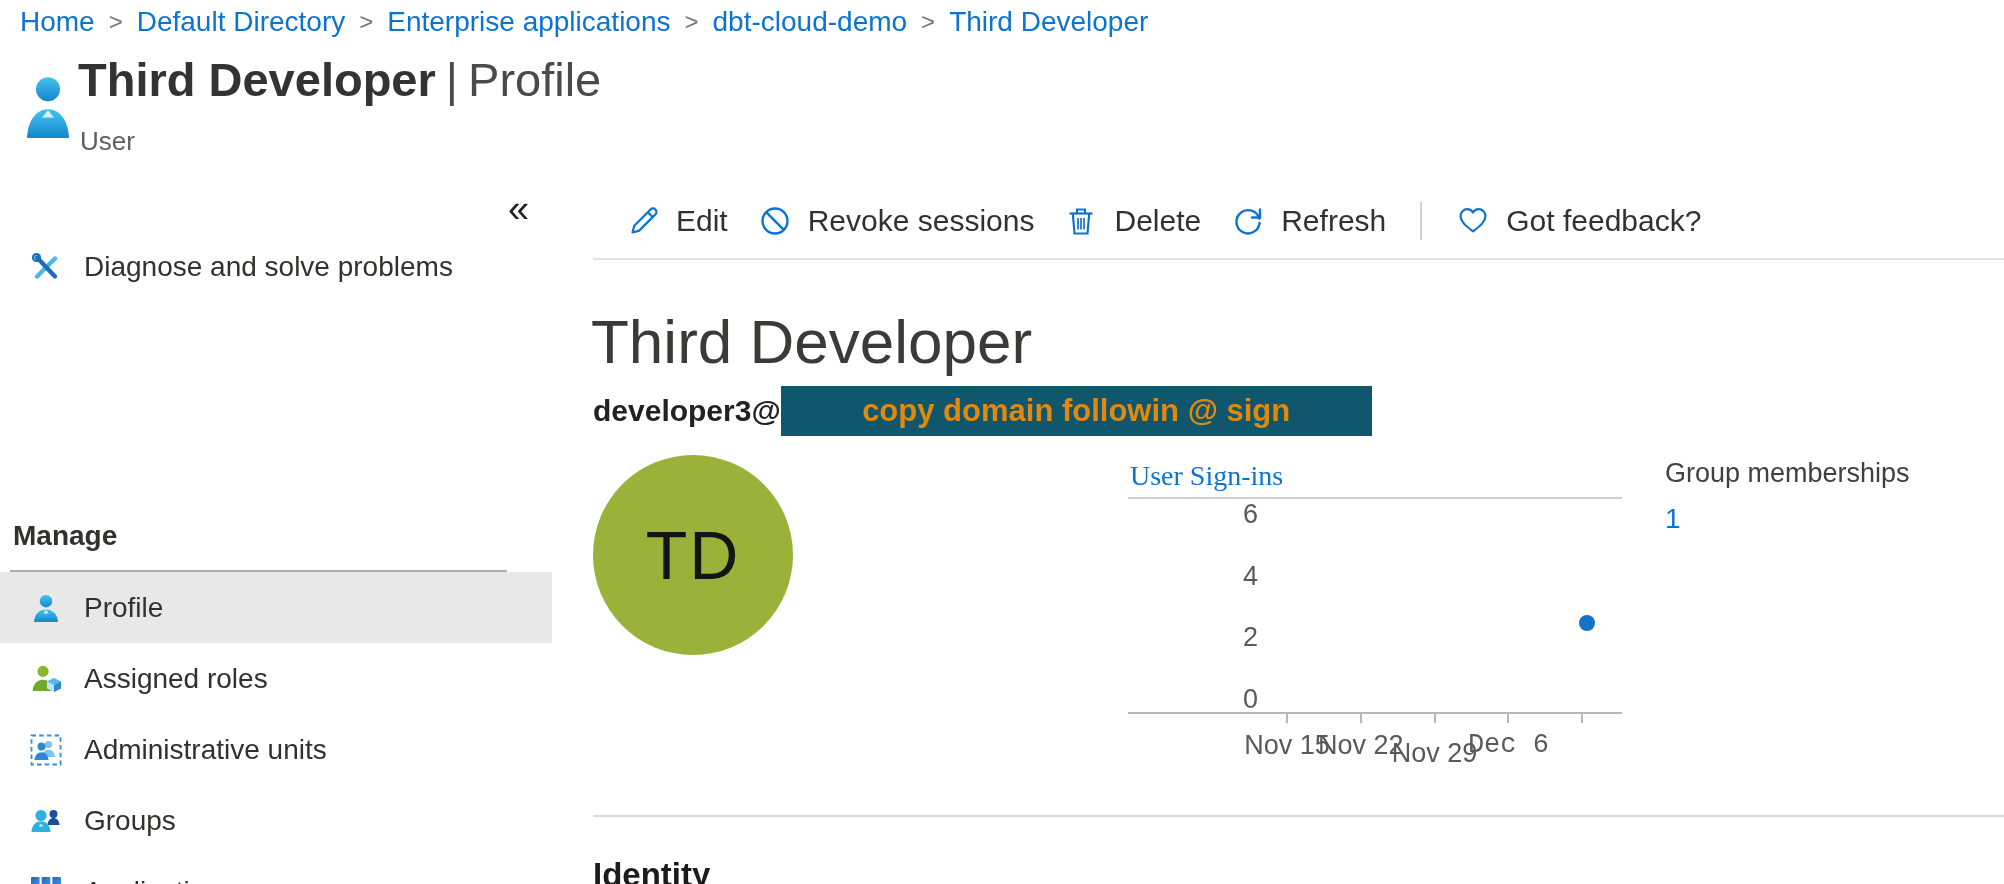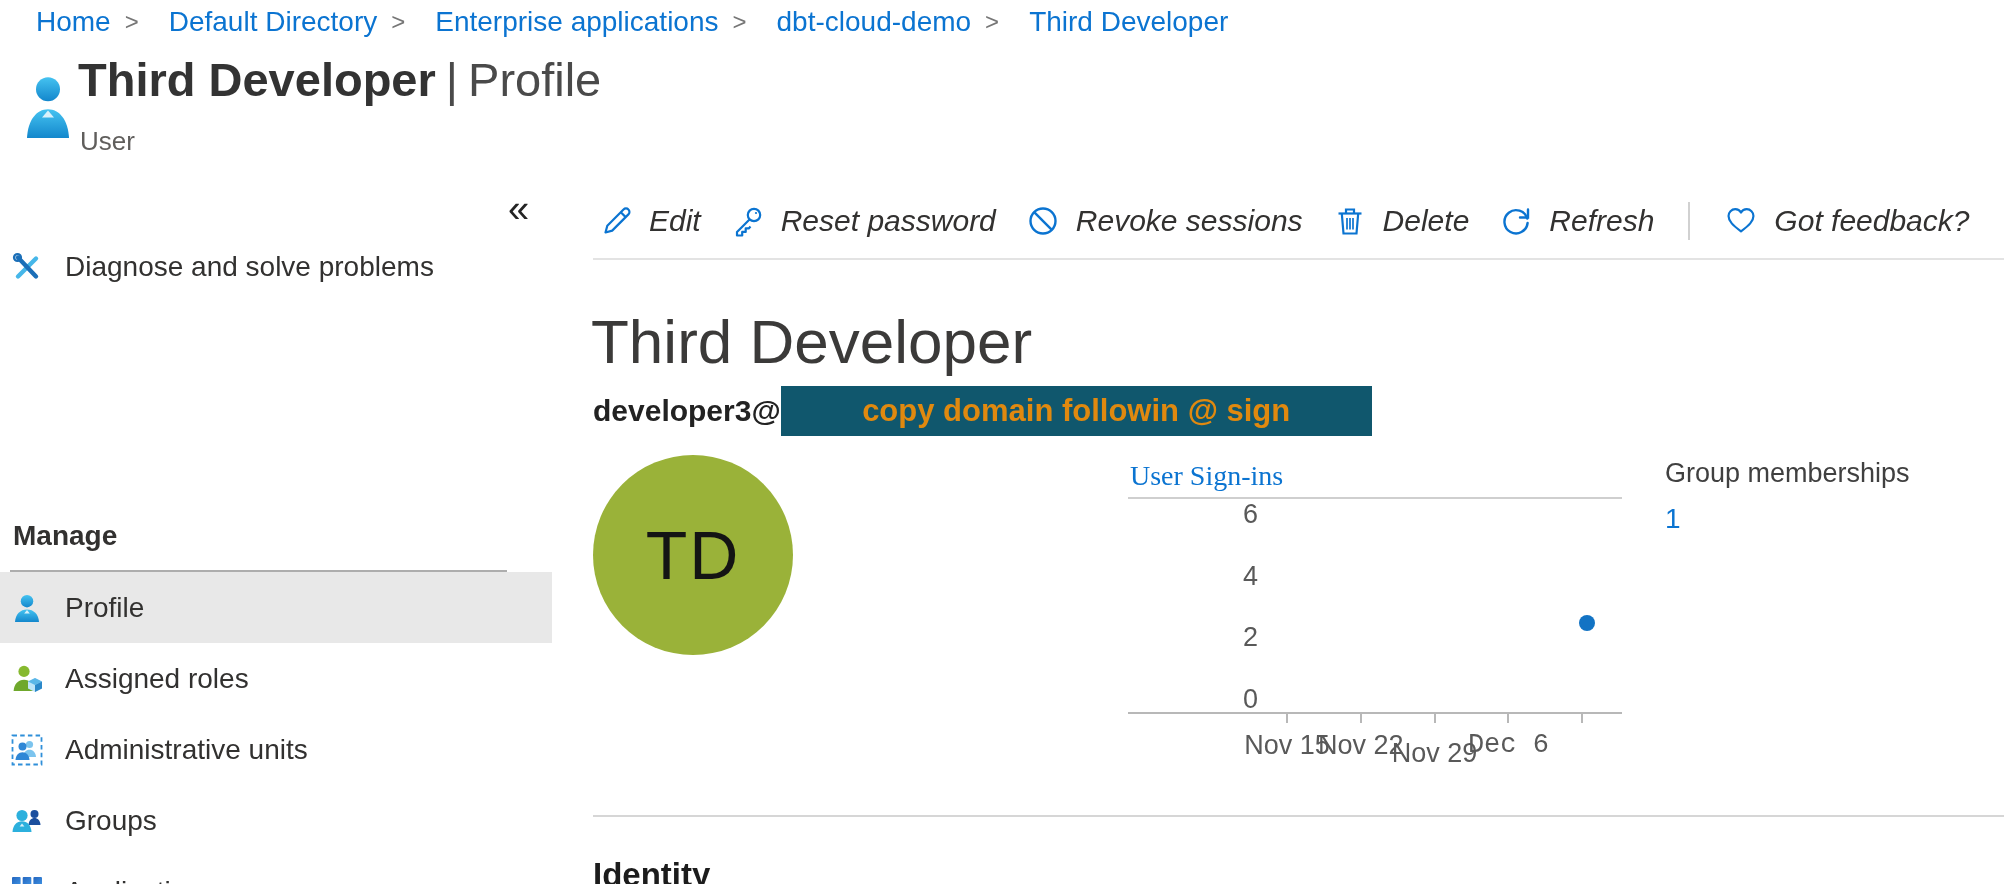--- a/index.html
+++ b/index.html
@@ -5,46 +5,46 @@
   :root{
     --accent:#0b74d1; --ink:#323130; --gray:#605e5c; --chart-gray:#595959;
     --teal:#10576d; --orange:#e0890f; --avatar-green:#9ab239; --dot:#1273c4;
   }
   html,body{margin:0;padding:0;background:#fff;}
   body{font-family:"Liberation Sans","DejaVu Sans",sans-serif;}
   #page{position:relative;width:2004px;height:884px;background:#fff;overflow:hidden;}
 
   
   #breadcrumb{position:absolute;left:20px;top:6px;font-size:28px;display:flex;align-items:center;white-space:nowrap;}
-  .crumb{color:var(--accent);cursor:pointer;margin-left:16px;}
+  .crumb{color:var(--accent);cursor:pointer;}
   .crumb-sep{color:#767676;margin:0 14px;font-size:24px;}
 
   
   #header-icon{position:absolute;left:24px;top:74px;}
   #header-title{position:absolute;left:78px;top:52px;font-size:47px;color:#333;white-space:nowrap;}
   #header-title .name{font-weight:bold;color:#333;}
   #header-title .sep{color:#4a4a4a;font-weight:normal;margin:0 10px;}
   #header-title .section{color:#4a4a4a;font-weight:normal;}
   #header-type{position:absolute;left:80px;top:126px;font-size:26px;color:var(--gray);}
 
   
   #sidebar{position:absolute;left:0;top:180px;width:560px;height:704px;}
   #collapse-btn{position:absolute;left:508px;top:10px;font-size:38px;color:#242424;cursor:pointer;line-height:1;}
-  .side-row{display:flex;align-items:center;height:72px;padding-left:11px;cursor:pointer;width:552px;box-sizing:border-box;}
+  .side-row{display:flex;align-items:center;height:72px;padding-left:30px;cursor:pointer;width:552px;box-sizing:border-box;}
   .side-row .lbl{margin-left:22px;font-size:28px;color:var(--ink);white-space:nowrap;}
   .side-row.selected{background:#e8e8e8;}
   #sidebar-top{position:absolute;left:0;top:51px;}
   #manage-header{position:absolute;left:13px;top:340px;font-size:28px;font-weight:bold;color:var(--ink);}
   #manage-divider{position:absolute;left:10px;top:390px;width:497px;height:2px;background:#adadad;}
   #manage-list{position:absolute;left:0;top:392px;}
   #manage-list .side-row{height:71px;}
   .sicon{width:32px;height:32px;flex:0 0 32px;display:inline-block;}
 
   
-  #toolbar{position:absolute;left:599px;top:196px;height:50px;display:flex;align-items:center;gap:30px;white-space:nowrap;font-style:italic;}
+  #toolbar{position:absolute;left:626px;top:196px;height:50px;display:flex;align-items:center;gap:30px;white-space:nowrap;}
   .tb-btn{display:flex;align-items:center;gap:16px;cursor:pointer;}
   .tb-btn .tlbl{font-size:30px;color:var(--ink);}
   .tb-sep{width:2px;height:38px;background:#d1d1d1;margin:0 4px;}
   .ticon{width:34px;height:34px;display:inline-block;}
   #toolbar-divider{position:absolute;left:593px;top:258px;width:1411px;height:2px;background:#e3e3e3;}
 
   
   #display-name{position:absolute;left:591px;top:306px;font-size:62px;font-weight:300;color:#3b3a39;white-space:nowrap;}
   #upn-row{position:absolute;left:593px;top:383px;height:56px;display:flex;align-items:center;}
   #upn-prefix{font-size:30px;font-weight:bold;color:#222;}
@@ -191,28 +191,20 @@
       </div>
   </div>
 
   <div id="toolbar">
       <div class="tb-btn">
         <span class="ticon"><svg viewBox="0 0 34 34" fill="none" stroke="#0b74d1" stroke-width="2.2" stroke-linejoin="round">
             <path d="M6.5 28.5l1.8-6.8L24.5 5.5c1.4-1.4 3.6-1.4 4.9 0 1.4 1.4 1.4 3.6 0 4.9L13.2 26.6 6.5 28.5z"></path>
             <path d="M21.8 8.2l4.9 4.9"></path>
           </svg></span>
         <span class="tlbl">Edit</span>
-      </div>
-      <div class="tb-btn">
-        <span class="ticon"><svg viewBox="0 0 34 34" fill="none" stroke="#0b74d1" stroke-width="2.2" stroke-linejoin="round">
-            <circle cx="23" cy="11" r="6.2"></circle>
-            <circle cx="25" cy="9" r="1.1" fill="#0b74d1" stroke="none"></circle>
-            <path d="M18.5 15.5L6 28v3.5h5.2v-3.6h3.5v-3.5h3l1.8-1.9"></path>
-          </svg></span>
-        <span class="tlbl">Reset password</span>
       </div>
       <div class="tb-btn">
         <span class="ticon"><svg viewBox="0 0 34 34" fill="none" stroke="#0b74d1" stroke-width="2.4">
             <circle cx="17" cy="17" r="12.5"></circle>
             <path d="M8.4 8.4l17.2 17.2"></path>
           </svg></span>
         <span class="tlbl">Revoke sessions</span>
       </div>
       <div class="tb-btn">
         <span class="ticon"><svg viewBox="0 0 34 34" fill="none" stroke="#0b74d1" stroke-width="2.2">

